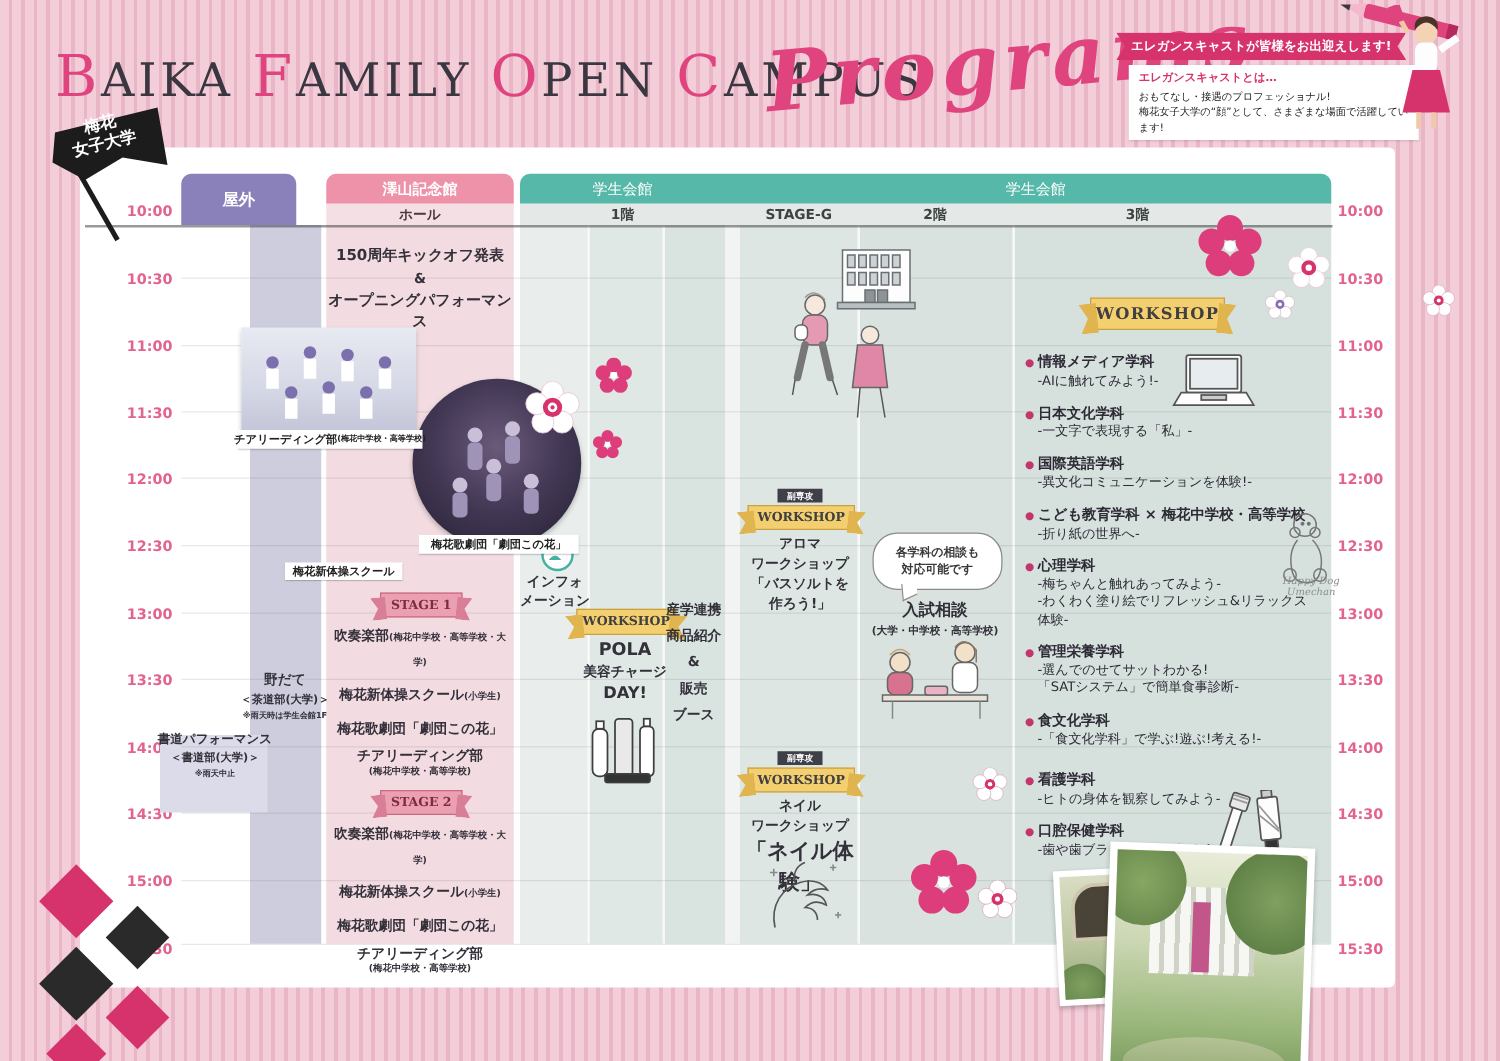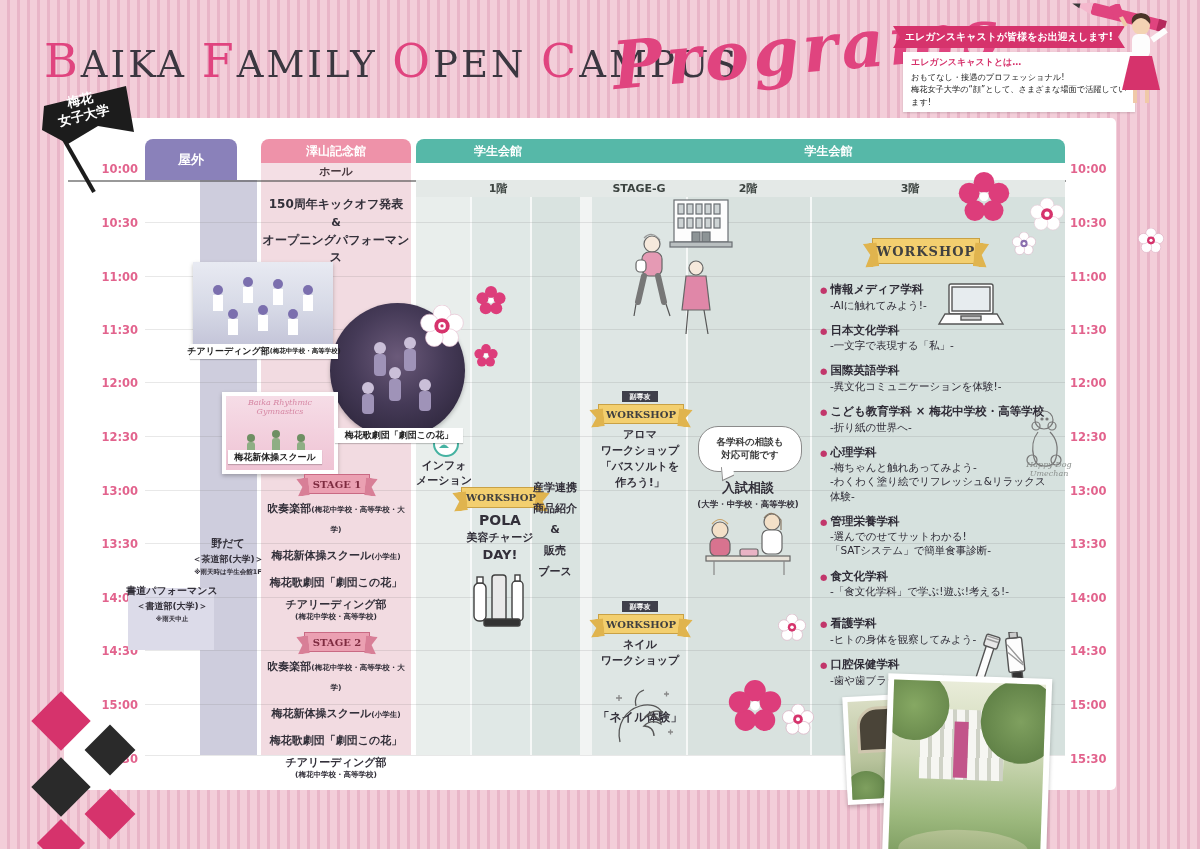--- a/index.html
+++ b/index.html
@@ -33,22 +33,22 @@
   .topline{left:68px;top:180px;width:998px;height:2px;background:rgba(70,70,70,.55);z-index:3;}
   
   .hd-outdoor{left:145px;top:139px;width:92px;height:41px;background:#8a81ba;border-radius:8px 8px 0 0;
     color:#fff;font-weight:bold;font-size:13px;display:flex;align-items:center;justify-content:center;z-index:3;}
   .hd-sawayama{left:261px;top:139px;width:150px;height:24px;background:#ee92a9;border-radius:8px 8px 0 0;
     color:#fff;font-weight:bold;font-size:12px;display:flex;align-items:center;justify-content:center;z-index:3;}
   .hd-hall{left:261px;top:163px;width:150px;height:17px;background:#f4dfe5;color:#4a3a40;
     font-weight:bold;font-size:11px;display:flex;align-items:center;justify-content:center;z-index:3;}
   .hd-student{left:416px;top:139px;width:649px;height:24px;background:#56b8a8;border-radius:8px 8px 0 0;z-index:3;}
   .hd-student span{position:absolute;top:0;height:24px;display:flex;align-items:center;justify-content:center;
-    color:#fff;font-weight:bold;font-size:12px;}
-  .hd-floors{left:416px;top:163px;width:649px;height:17px;background:#e4e9e7;z-index:3;margin-top:17px;}
+    color:#fff;font-weight:normal;font-size:12px;}
+  .hd-floors{left:416px;top:163px;width:649px;height:17px;background:#e4e9e7;z-index:3;}
   .hd-floors span{position:absolute;top:0;height:17px;display:flex;align-items:center;justify-content:center;
     color:#3c4340;font-weight:bold;font-size:11px;}
   
   .col{top:180px;height:575px;z-index:1;}
   .sep-v{top:180px;height:575px;width:2px;background:rgba(255,255,255,.75);z-index:2;}
   
   .c{text-align:center;}
   .jp-b{font-weight:bold;color:#33303a;}
   .ribbon{display:flex;align-items:center;justify-content:center;
     font-family:"DejaVu Serif",serif;font-weight:bold;z-index:4;}
@@ -241,37 +241,20 @@
           <rect x="44" y="51" width="12" height="22" rx="4"></rect>
           <rect x="74" y="46" width="12" height="22" rx="4"></rect>
           <rect x="59" y="76" width="12" height="22" rx="4"></rect>
           <rect x="32" y="91" width="12" height="20" rx="4"></rect>
           <rect x="89" y="88" width="12" height="20" rx="4"></rect>
         </g>
     </svg>
   </div>
   <div class="abs caption" style="left:335px;top:428px;width:128px;height:15px;font-size:9px;">梅花歌劇団「劇団この花」</div>
 
-  <div class="abs photo" style="left:222px;top:392px;width:108px;height:74px;background:#fff;padding:4px;">
-    <div style="width:100%;height:100%;background:linear-gradient(180deg,#f6dde7 0%,#efc3d4 100%);position:relative;">
-      <div class="script-small" style="position:absolute;top:2px;width:100%;text-align:center;color:#d687a4;">Baika Rhythmic Gymnastics</div>
-      <svg width="100" height="50" viewBox="0 0 100 50" style="position:absolute;bottom:0;left:0;">
-        <g fill="#6e8f63">
-            <circle cx="25" cy="18" r="4"></circle>
-            <circle cx="50" cy="14" r="4"></circle>
-            <circle cx="75" cy="18" r="4"></circle>
-          </g>
-        <g fill="#8fae84">
-            <rect x="21" y="22" width="8" height="18" rx="3"></rect>
-            <rect x="46" y="18" width="8" height="20" rx="3"></rect>
-            <rect x="71" y="22" width="8" height="18" rx="3"></rect>
-          </g>
-      </svg>
-    </div>
-  </div>
   <div class="abs caption" style="left:228px;top:450px;width:94px;height:14px;font-size:9px;">梅花新体操スクール</div>
 
   <div class="abs c" style="left:186px;top:536px;width:84px;z-index:4;">
     <div class="jp-b" style="font-size:11px;">野だて</div>
     <div class="jp-b" style="font-size:9px;margin-top:2px;">＜茶道部(大学)＞</div>
     <div class="jp-b" style="font-size:6.5px;margin-top:2px;">※雨天時は学生会館1F</div>
   </div>
   <div class="abs c" style="left:126px;top:584px;width:92px;z-index:4;">
     <div class="jp-b" style="font-size:10px;">書道パフォーマンス</div>
     <div class="jp-b" style="font-size:9px;margin-top:2px;">＜書道部(大学)＞</div>
@@ -387,21 +370,21 @@
     <div class="jp-b" style="font-size:11px;line-height:1.45;">ワークショップ</div>
     <div class="jp-b" style="font-size:11px;line-height:1.45;">「バスソルトを</div>
     <div class="jp-b" style="font-size:11px;line-height:1.45;">作ろう!」</div>
   </div>
 
   <div class="abs badge-dark" style="left:622px;top:601px;width:36px;height:11px;">副専攻</div>
   <div class="abs ribbon yellow" style="left:598px;top:614px;width:84px;height:18px;font-size:10px;">WORKSHOP</div>
   <div class="abs c" style="left:592px;top:637px;width:96px;z-index:4;">
     <div class="jp-b" style="font-size:11px;line-height:1.45;">ネイル</div>
     <div class="jp-b" style="font-size:11px;line-height:1.45;">ワークショップ</div>
-    <div class="jp-b" style="font-size:12px;line-height:1.45;margin-top:40px;">「ネイル体験」</div>
+    <div class="jp-b" style="font-size:17px;line-height:1.45;">「ネイル体験」</div>
   </div>
   <div class="abs" style="left:606px;top:684px;width:70px;height:64px;z-index:4;">
     <svg width="70" height="64" viewBox="0 0 70 64" stroke="#555" fill="none" stroke-width="1.3">
       <path d="M14,58 C10,40 20,26 34,22 C44,19 52,22 56,28 C50,26 44,28 40,32 C48,30 54,34 55,40 C48,36 42,38 38,42 C44,42 48,46 48,52"></path>
       <path d="M30,22 C28,14 32,8 38,6"></path>
       <g stroke="#888">
           <path d="M10,14 l6,0 M13,11 l0,6"></path>
           <path d="M58,10 l5,0 M60.5,7.5 l0,5"></path>
           <path d="M62,48 l5,0 M64.5,45.5 l0,5"></path>
         </g>

